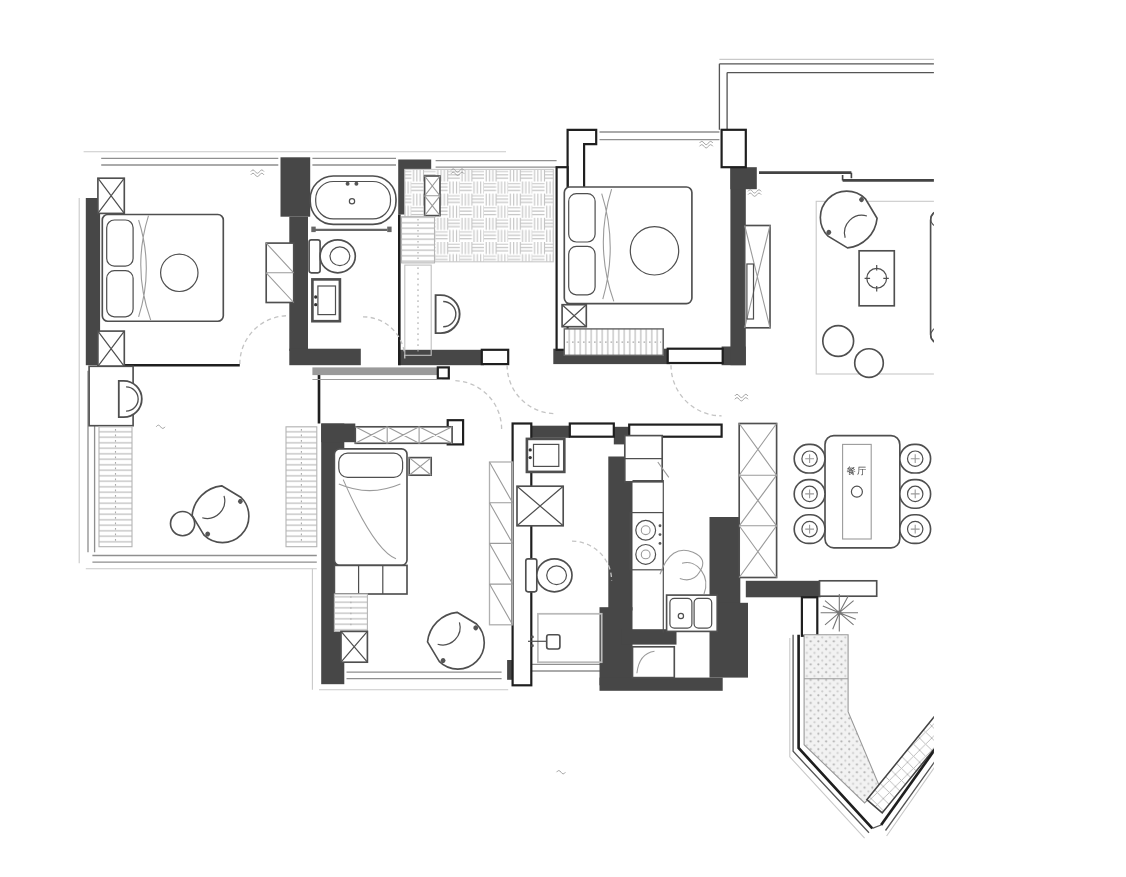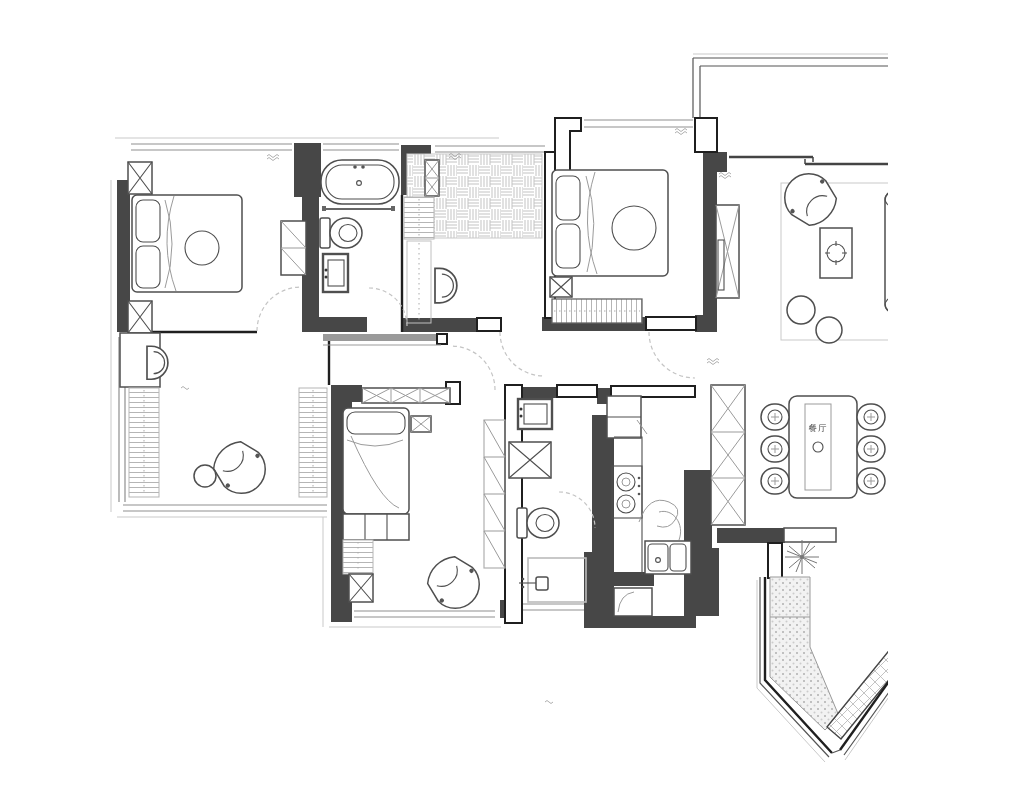--- a/index.html
+++ b/index.html
@@ -1,16 +1,16 @@
 <!DOCTYPE html>
 <html style="--background: #ffffff; --wall-fill: #474747; --outline: #1f1f1f; --furniture-line: #4f4f4f; --light-line: #c9c9c9; --window-line: #8f8f8f; --dash-line: #c4c4c4; --hatch-line: #b5b5b5; --text-color: #4a4a4a;"><head>
 <meta charset="utf-8">
 <style>
   html,body{margin:0;padding:0;background:#fff;}
-  .stage{position:relative;width:849px;height:797px;background:var(--background,#ffffff);overflow:hidden;margin-left:39px;}
+  .stage{position:relative;width:849px;height:797px;background:var(--background,#ffffff);overflow:hidden;}
   svg{display:block;}
   .wall{fill:var(--wall-fill,#474747);stroke:none;}
   .wallo{fill:#ffffff;stroke:var(--outline,#1f1f1f);stroke-width:2;}
   .blk{fill:none;stroke:var(--outline,#1f1f1f);stroke-width:2.4;}
   .blk2{fill:none;stroke:#555555;stroke-width:1.2;}
   .furn{fill:#ffffff;stroke:var(--furniture-line,#4f4f4f);stroke-width:1.5;}
   .furnD{fill:#ffffff;stroke:var(--furniture-line,#4f4f4f);stroke-width:2.4;}
   .furn2{fill:none;stroke:var(--furniture-line,#4f4f4f);stroke-width:1.1;}
   .furn2l{fill:none;stroke:#9b9b9b;stroke-width:1;}
   .thin{fill:none;stroke:var(--light-line,#c9c9c9);stroke-width:1;}

